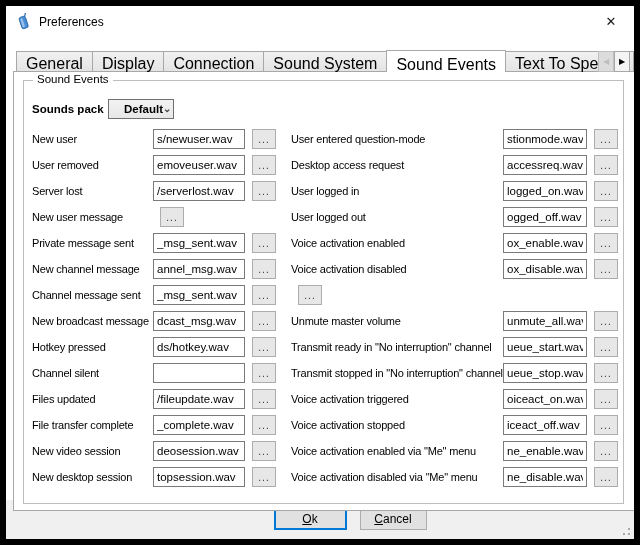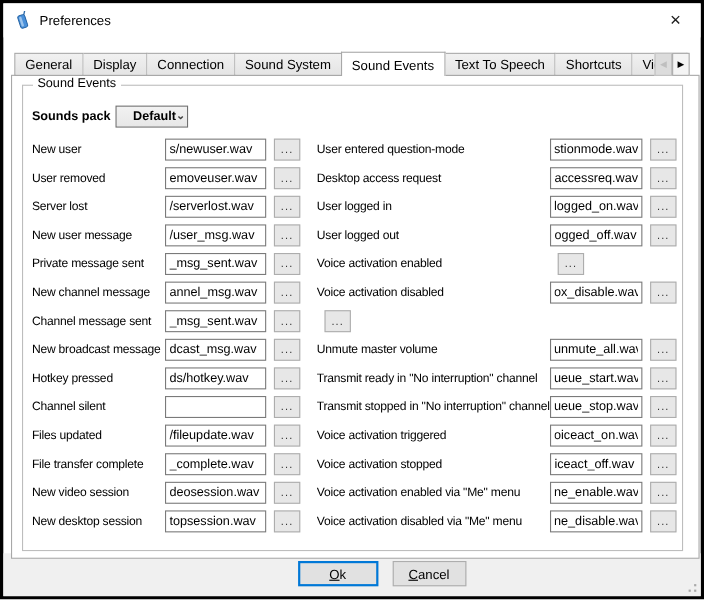--- a/index.html
+++ b/index.html
@@ -1,21 +1,21 @@
 <!DOCTYPE html>
 <html><head>
 <meta charset="utf-8">
 <style>
   * { box-sizing: border-box; margin: 0; padding: 0; }
   html, body { width: 640px; height: 545px; }
   body { font-family: "Liberation Sans", sans-serif; }
 
   .window {
     position: relative; width: 640px; height: 545px;
-    background: #ffffff; border: 3px solid #000000; overflow: hidden;
+    background: #ffffff; border: 6px solid #000000; overflow: hidden;
   }
 
   
   .titlebar {
     height: 31px; background: #ffffff; display: flex; align-items: center;
     padding-left: 9px;
   }
   .app-icon { width: 17px; height: 17px; margin-right: 7px; flex: none; }
   .title-text { font-size: 12px; color: #000; }
   .close-btn {
@@ -24,21 +24,21 @@
     color: #1a1a1a; cursor: default;
   }
 
   
   .tabstrip {
     position: relative; margin-top: 12px; padding-left: 10px;
     display: flex; align-items: flex-end; height: 23px; z-index: 2;
     width: 632px; overflow: hidden;
   }
   .tab {
-    font-size: 12px; padding: 3px 9px 16px 9px; height: 21px;
+    font-size: 16px; padding: 3px 9px 16px 9px; height: 21px;
     background: linear-gradient(#f1f1f1, #e4e4e4);
     border: 1px solid #a8a8a8; border-left-width: 0;
     white-space: nowrap; color: #000;
   }
   .tab:first-child { border-left-width: 1px; }
   .tab.selected {
     background: #ffffff; height: 23px; padding-top: 5px;
     border-left-width: 1px; margin-left: -1px;
     border-bottom: 1px solid #ffffff; margin-bottom: -1px; position: relative; z-index: 3;
   }
@@ -182,21 +182,20 @@
             <input class="field" value="emoveuser.wav" style="">
             <button class="browse">...</button>
           </div>
           <div class="row">
             <span class="lbl">Server lost</span>
             <input class="field" value="/serverlost.wav" style="">
             <button class="browse">...</button>
           </div>
           <div class="row">
             <span class="lbl">New user message</span>
-            <input class="field" value="/user_msg.wav" style="">
             <button class="browse">...</button>
           </div>
           <div class="row">
             <span class="lbl">Private message sent</span>
             <input class="field" value="_msg_sent.wav" style="">
             <button class="browse">...</button>
           </div>
           <div class="row">
             <span class="lbl">New channel message</span>
             <input class="field" value="annel_msg.wav" style="">
@@ -260,20 +259,21 @@
             <input class="field" value="logged_on.wav" style="">
             <button class="browse">...</button>
           </div>
           <div class="row">
             <span class="lbl">User logged out</span>
             <input class="field" value="ogged_off.wav" style="">
             <button class="browse">...</button>
           </div>
           <div class="row">
             <span class="lbl">Voice activation enabled</span>
+            <input class="field" value="ox_enable.wav" style="">
             <button class="browse">...</button>
           </div>
           <div class="row">
             <span class="lbl">Voice activation disabled</span>
             <input class="field" value="ox_disable.wav" style="">
             <button class="browse">...</button>
           </div>
           <div class="row">
             <button class="browse">...</button>
           </div>

